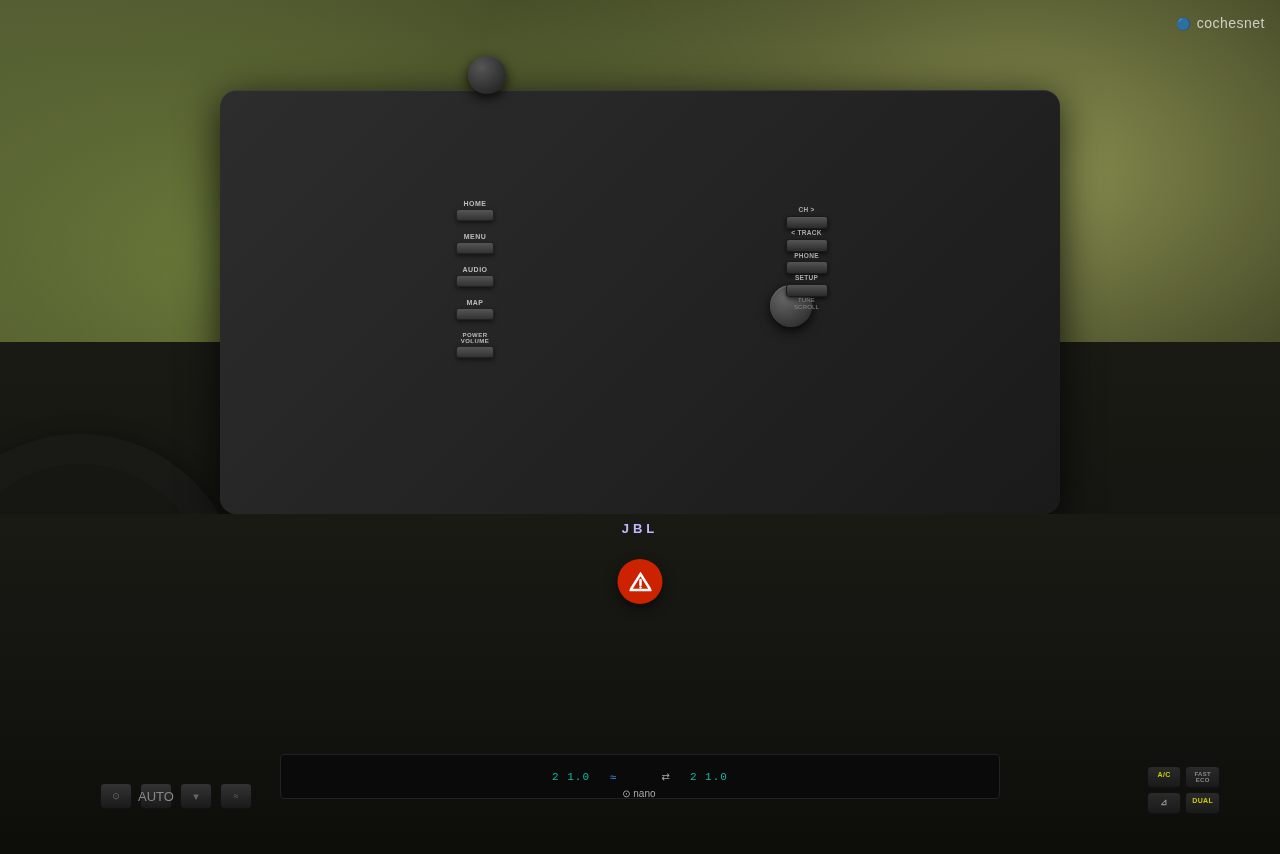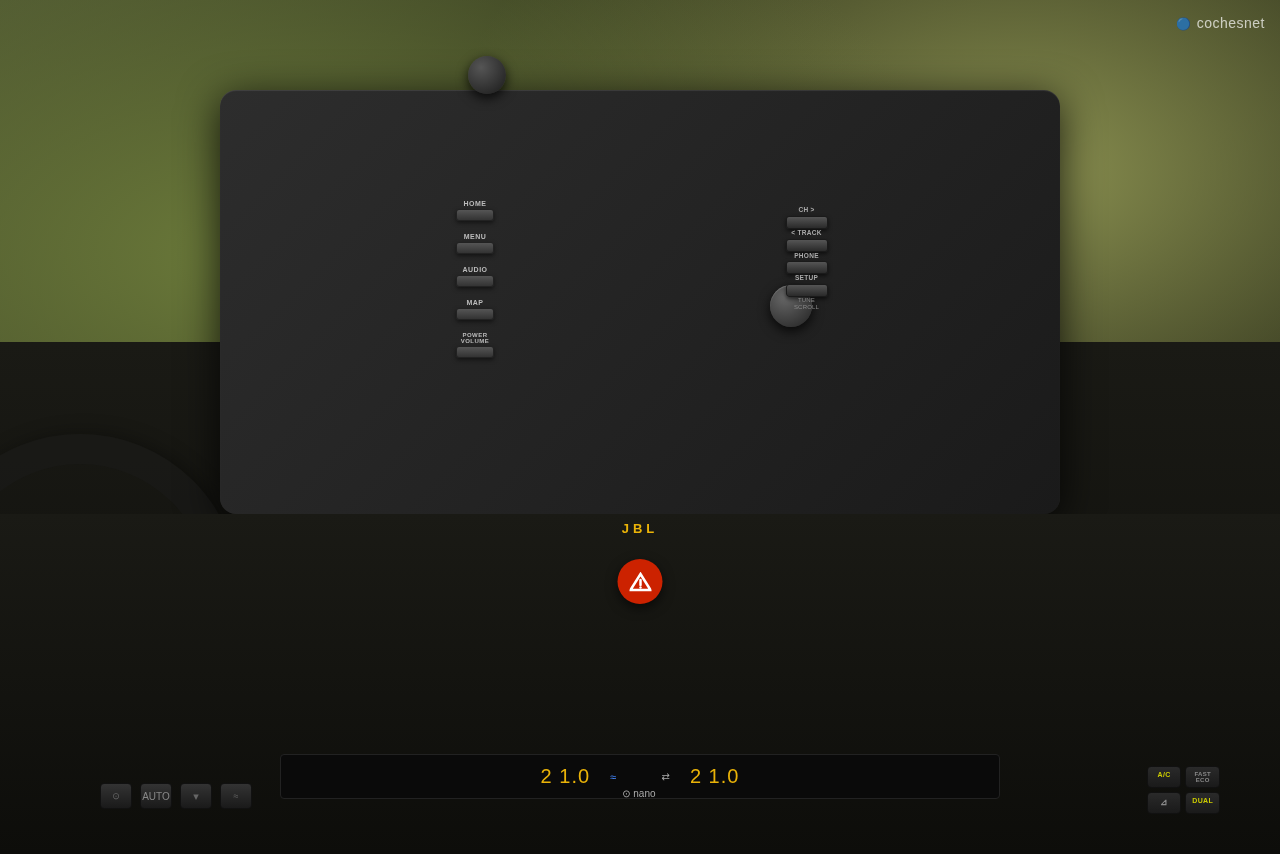--- a/index.html
+++ b/index.html
@@ -108,21 +108,21 @@
       inset: 0;
       background: linear-gradient(160deg, #0a0a12 0%, #0d0d18 100%);
     }
 
     
     .jbl-label {
       position: absolute;
       bottom: 318px;
       left: 50%;
       transform: translateX(-50%);
-      color: #eab308;
+      color: #c4b5fd;
       font-size: 13px;
       font-weight: 700;
       letter-spacing: 4px;
       z-index: 3;
     }
 
     
     .knob {
       position: absolute;
       right: 248px;
@@ -170,24 +170,24 @@
       border: 1px solid #222;
       border-radius: 4px;
       z-index: 3;
       display: flex;
       align-items: center;
       justify-content: center;
       gap: 20px;
     }
 
     .climate-temp {
-      color: #eab308;
-      font-size: 20px;
+      color: #14b8a6;
+      font-size: 11px;
       font-weight: 300;
-      font-family: Liberation Sans, sans-serif;
+      font-family: Liberation Mono, monospace;
       letter-spacing: 1px;
     }
 
     
     .right-side-buttons {
       position: absolute;
       right: 226px;
       top: 108px;
       bottom: 350px;
       width: 55px;
@@ -410,21 +410,21 @@
     <div style="display:flex;align-items:center;gap:6px;">
       <span style="color:#4488ff;font-size:11px;">≈</span>
       <span style="color:#aaa;font-size:10px;font-weight:300;margin-top:33px;">⊙ nano</span>
       <span style="color:#aaa;font-size:10px;">⇄</span>
     </div>
     <span class="climate-temp">2 1.0</span>
   </div>
 
   <div class="climate-buttons">
     <div class="climate-btn" style="color:#666;font-size:9px;display:flex;align-items:center;justify-content:center;">⊙</div>
-    <div class="climate-btn" style="color:#888;font-size:10px;display:flex;align-items:center;justify-content:center;">AUTO</div>
+    <div class="climate-btn" style="color:#888;font-size:13px;display:flex;align-items:center;justify-content:center;">AUTO</div>
     <div class="climate-btn" style="color:#666;font-size:11px;display:flex;align-items:center;justify-content:center;">▾</div>
     <div class="climate-btn" style="color:#666;font-size:9px;display:flex;align-items:center;justify-content:center;">≈</div>
   </div>
 
   <div class="ac-buttons">
     <div class="ac-btn active">A/C</div>
     <div class="ac-btn" style="font-size:6px;">FAST<br>ECO</div>
     <div class="ac-btn" style="font-size:9px;">⊿</div>
     <div class="ac-btn active">DUAL</div>
   </div>

